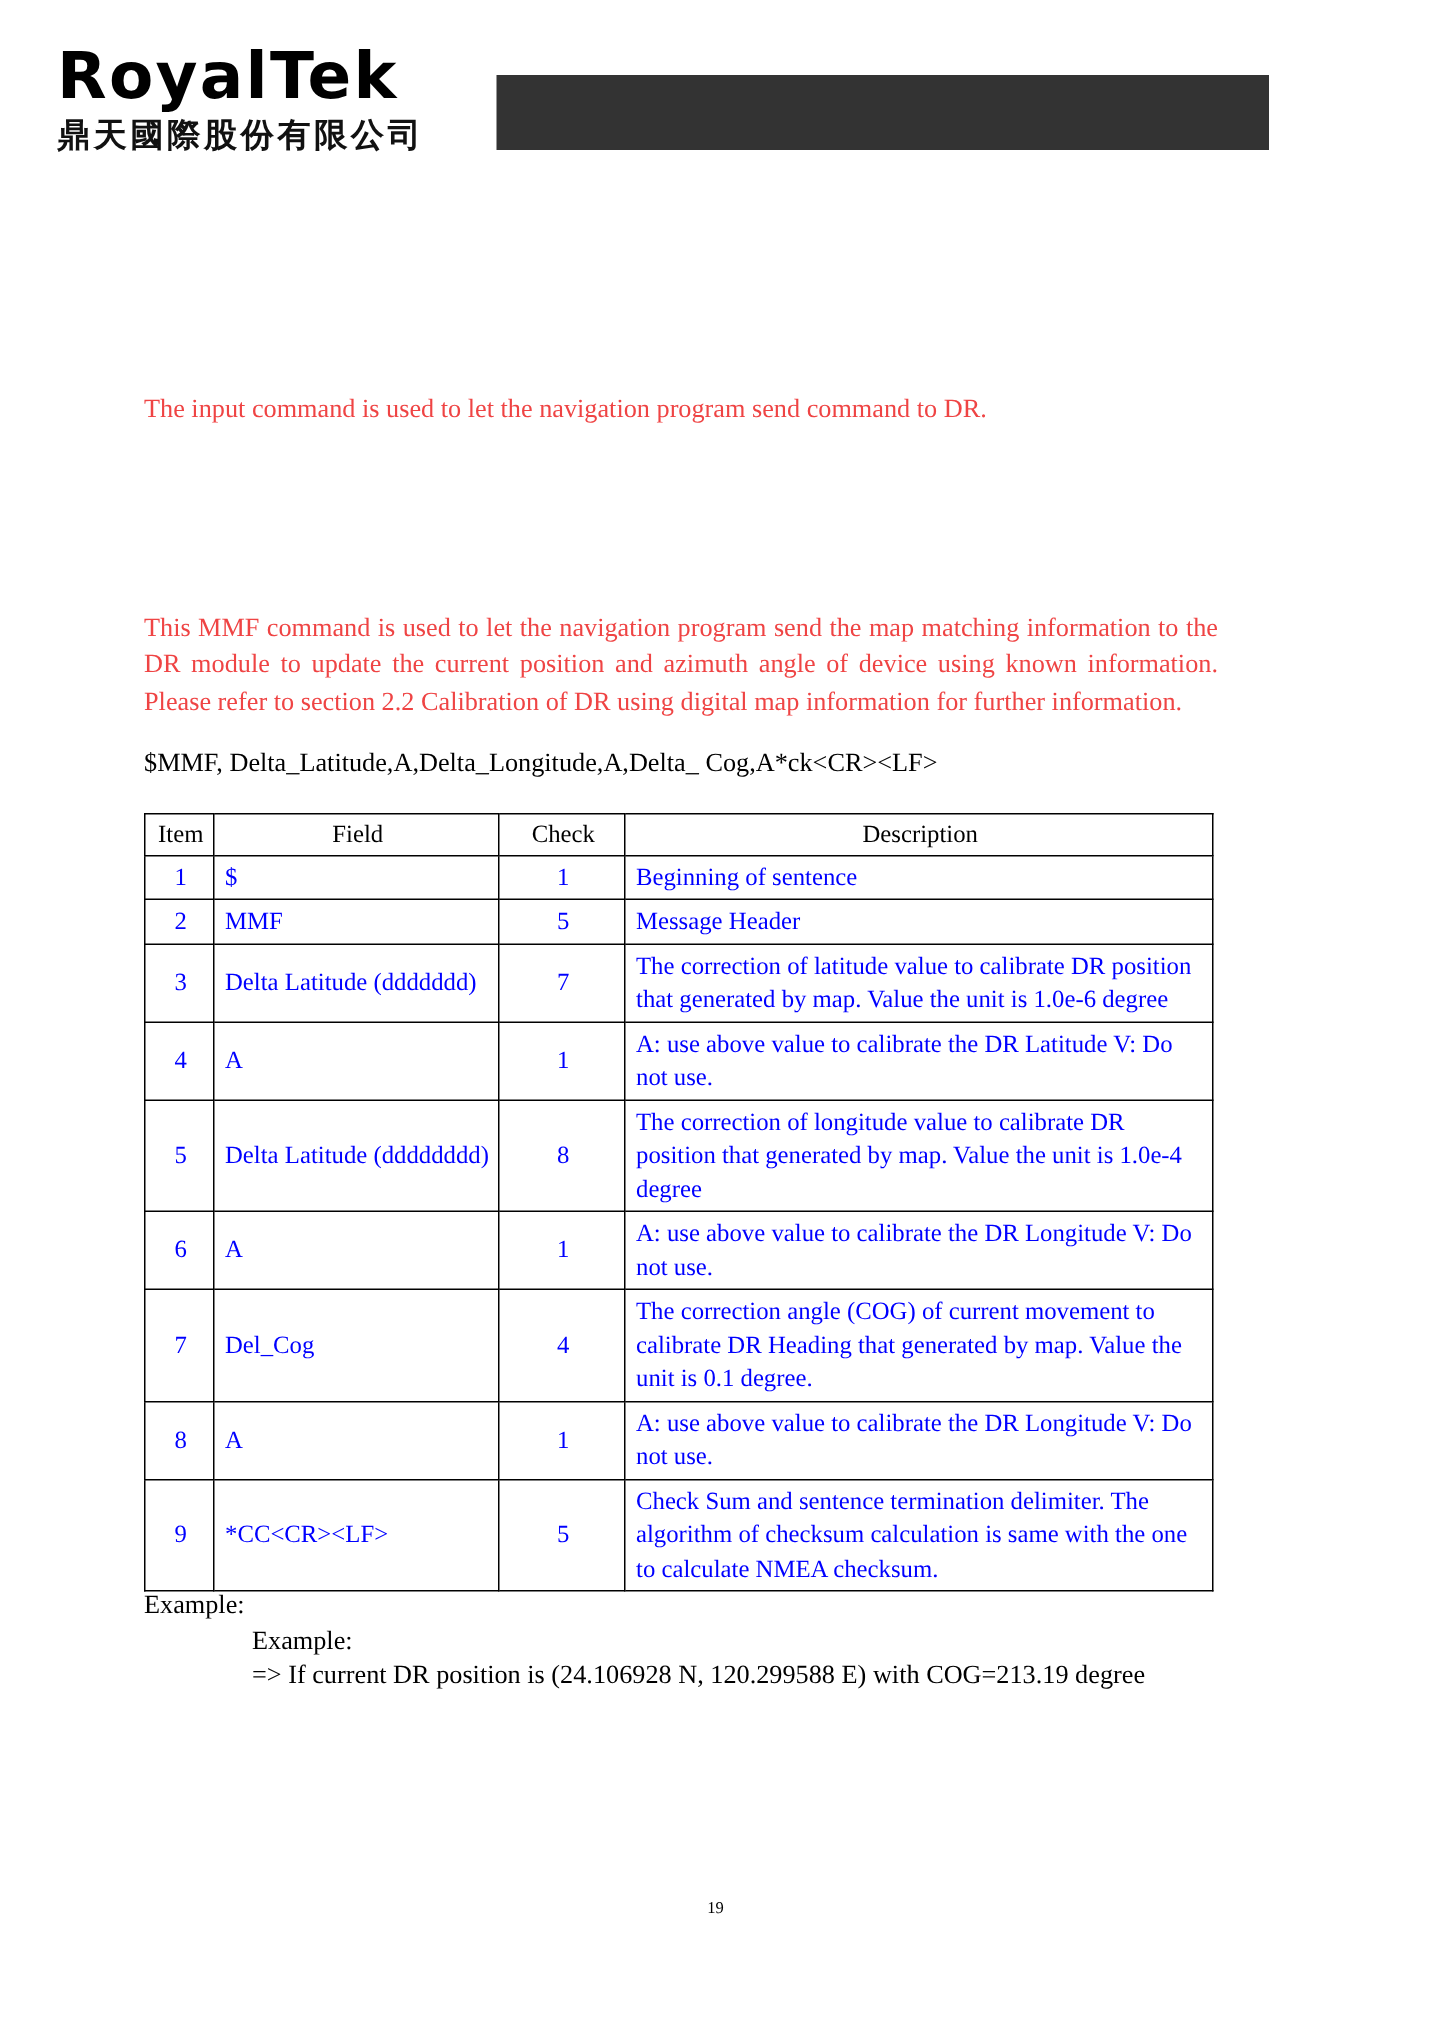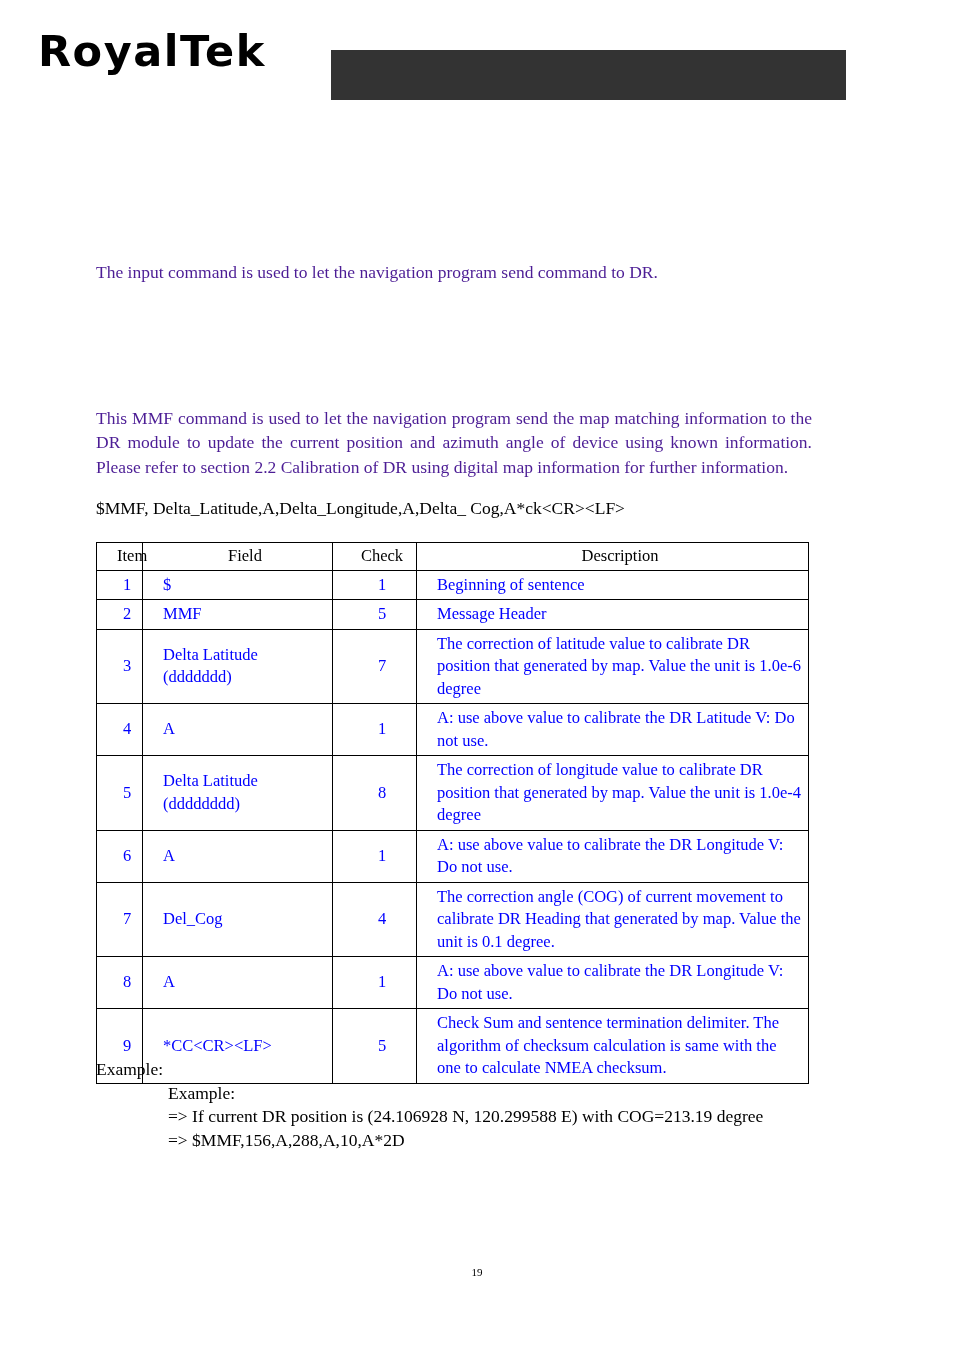--- a/index.html
+++ b/index.html
@@ -63,21 +63,21 @@
     position: absolute;
     left: 0;
     top: 0;
     width: 954px;
   }
   .para {
     position: absolute;
     font-size: 17.5px;
     line-height: 24.5px;
     text-align: justify;
-    color: #4c1d95;
+    color: #ef4444;
   }
   .para-intro {
     left: 96px;
     top: 242px;
     width: 716px;
   }
   .para-mmf {
     left: 96px;
     top: 388px;
     width: 716px;
@@ -98,21 +98,21 @@
     position: absolute;
     left: 96px;
     top: 542px;
     width: 712px;
     border-collapse: collapse;
     table-layout: fixed;
     font-size: 16.5px;
   }
   .spec-table td, .spec-table th {
     border: 1.3px solid #000000;
-    padding: 3px 5px 3px 20px;
+    padding: 3px 5px 3px 7px;
     vertical-align: middle;
     line-height: 22.5px;
     font-weight: normal;
   }
   .spec-table thead th {
     text-align: center;
     color: #000000;
     padding-top: 2px;
     padding-bottom: 2px;
   }
@@ -158,20 +158,21 @@
     font-size: 11px;
     color: #000000;
   }
 </style>
 </head>
 <body>
 
 <div class="letterhead">
   <div class="logo-block">
     <div class="logo-wordmark">RoyalTek</div>
+    <div class="logo-subtitle">鼎天國際股份有限公司</div>
   </div>
   <div class="header-bar"></div>
 </div>
 
 <div class="content">
 
   <p class="para para-intro">The input command is used to let the navigation program send command to DR.</p>
 
   <p class="para para-mmf">This MMF command is used to let the navigation program send the map matching information to the DR module to update the current position and azimuth angle of device using known information. Please refer to section 2.2 Calibration of DR using digital map information for further information.</p>
 
@@ -248,19 +249,18 @@
         <td class="desc-cell">Check Sum and sentence termination delimiter. The algorithm of checksum calculation is same with the one to calculate NMEA checksum.</td>
       </tr>
     </tbody>
   </table>
 
   <div class="example-wrap">
     <div class="example-label">Example:</div>
     <div class="example-lines">
       <div class="ex-line">Example:</div>
       <div class="ex-line">=&gt; If current DR position is (24.106928 N, 120.299588 E) with COG=213.19 degree</div>
-      <div class="ex-line">=&gt; $MMF,156,A,288,A,10,A*2D</div>
     </div>
   </div>
 
 </div>
 
 <div class="page-number">19</div>
 
 </body></html>

